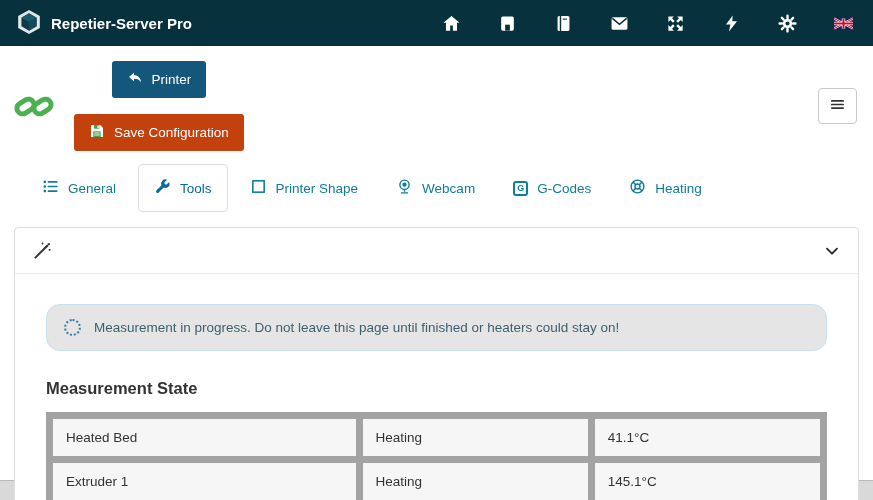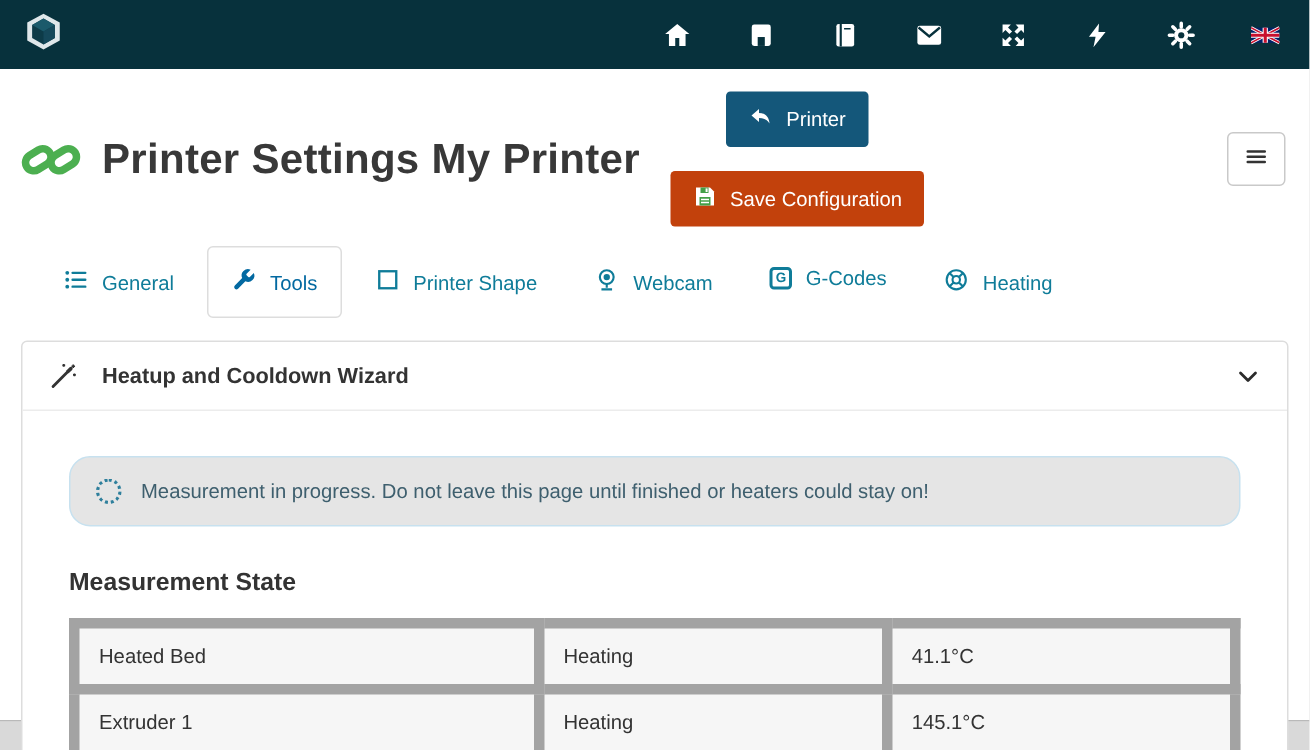--- a/index.html
+++ b/index.html
@@ -31,21 +31,21 @@
          color:#fff; font-size:13.5px; padding:9px 15px; cursor:pointer;
          font-family:inherit; }
   .btn svg { width:16px; height:16px; }
   .btn-primary { background:#14577a; }
   .btn-success { background:#c2410c; }
   .btn-menu { margin-left:auto; background:#fff; border:1px solid #c9c9c9; border-radius:4px;
               padding:7px 10px; cursor:pointer; display:flex; align-items:center; }
   .btn-menu svg { width:17px; height:17px; }
 
   
-  .tabs { display:flex; align-items:flex-start; padding:0 26px; margin-top:4px; gap:6px; }
+  .tabs { display:flex; align-items:center; padding:0 26px; margin-top:4px; gap:6px; }
   .tab { display:flex; align-items:center; gap:9px; padding:13px 15px;
          color:#0f7c99; font-size:13.5px; cursor:pointer; border:1px solid transparent;
          border-radius:4px; background:transparent; }
   .tab svg { width:17px; height:17px; }
   .tab.active { border-color:#ddd; color:#0369a1; background:#fff; }
   .gcode-box { width:15px; height:15px; border:2px solid currentColor; border-radius:3px;
                display:flex; align-items:center; justify-content:center;
                font-size:9px; font-weight:bold; line-height:1; }
 
   
@@ -81,20 +81,21 @@
   <div class="navbar">
     <div class="brand">
       <span>
         <svg width="26" height="26" viewBox="0 0 24 24">
           <polygon points="12,1 22,6.5 22,17.5 12,23 2,17.5 2,6.5" fill="#dfe7ea"></polygon>
           <polygon points="12,4 19,8 19,16 12,20 5,16 5,8" fill="#0d3b48"></polygon>
           <polygon points="12,4 19,8 12,12 5,8" fill="#1b5a6b"></polygon>
           <polygon points="12,12 19,8 19,16 12,20" fill="#15485a"></polygon>
         </svg>
       </span>
+      <span>Repetier-Server Pro</span>
     </div>
 
     <div class="nav-icons">
       <span class="nav-icon">
         <svg viewBox="0 0 24 24">
             <path d="M12 2.5 1.8 11H5v10h5.3v-6.6h3.4V21H19V11h3.2Z" fill="#fff"></path>
           </svg>
       </span>
       <span class="nav-icon">
         <svg viewBox="0 0 24 24">
@@ -151,21 +152,20 @@
 
   <div class="page-header">
     <span class="link-icon">
       <svg viewBox="0 0 40 36">
         <g stroke="#4caf50" stroke-width="5" fill="none" stroke-linecap="round">
           <rect x="2.5" y="13" width="18" height="11" rx="5.5" transform="rotate(-32 11.5 18.5)"></rect>
           <rect x="19.5" y="13" width="18" height="11" rx="5.5" transform="rotate(-32 28.5 18.5)"></rect>
         </g>
       </svg>
     </span>
-    <div class="page-title">Printer Settings My Printer</div>
 
     <div class="header-buttons">
       <button class="btn btn-primary">
         <span>
           <svg viewBox="0 0 24 24">
               <path d="M10.5 4 3 10.5l7.5 6.5v-4c5 0 8.3 1.6 10.5 5.5-.4-6.5-4.5-10.5-10.5-10.5Z" fill="#fff"></path>
             </svg>
         </span>
         <span>Printer</span>
       </button>
@@ -248,21 +248,20 @@
     </div>
   </div>
 
   <div class="panel">
     <div class="panel-header">
       <svg class="wand" viewBox="0 0 24 24">
         <path d="M3 21 14.5 9.5" stroke="#333" stroke-width="2.4" stroke-linecap="round"></path>
         <path d="M15.5 8.5 18 6" stroke="#333" stroke-width="3" stroke-linecap="round"></path>
         <path d="M20 2.5v3M18.5 4h3M12 2v2.4M10.8 3.2h2.4M21 10v2.4M19.8 11.2h2.4" stroke="#333" stroke-width="1.4"></path>
       </svg>
-      <span>Heatup and Cooldown Wizard</span>
       <span class="chevron">
         <svg viewBox="0 0 24 24">
             <path d="M4.5 8.5 12 16l7.5-7.5" fill="none" stroke="#2b2b2b" stroke-width="2.8" stroke-linecap="round" stroke-linejoin="round"></path>
           </svg>
       </span>
     </div>
 
     <div class="panel-body">
       <div class="alert-info">
         <span class="spinner"></span>

